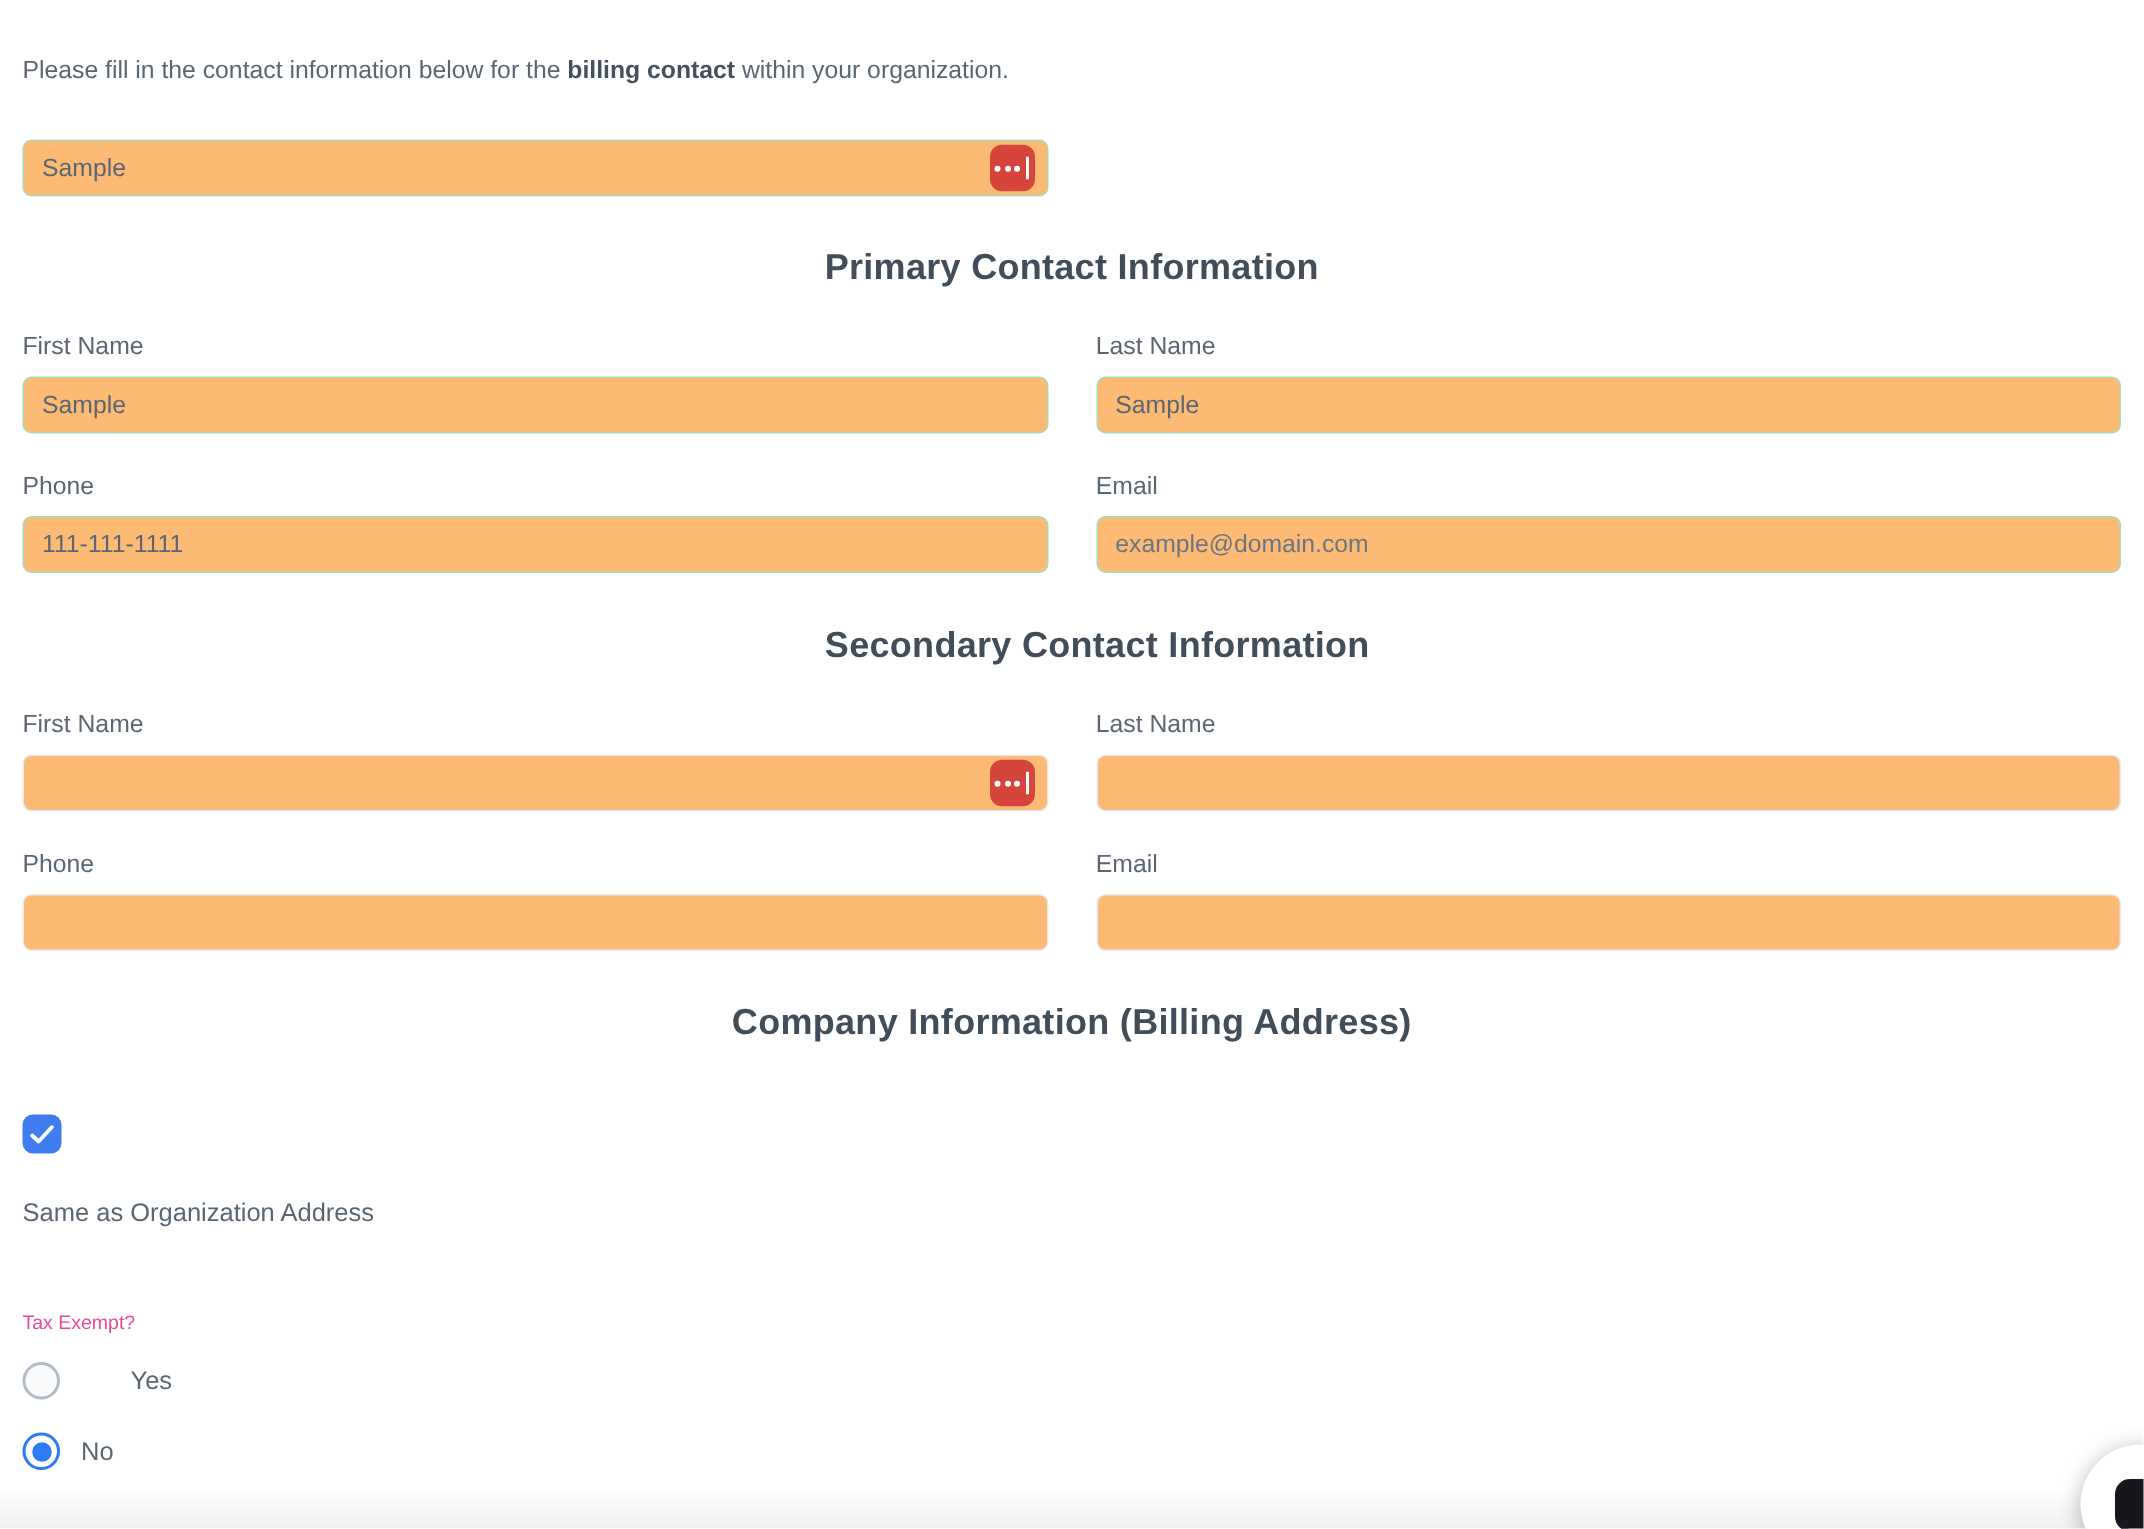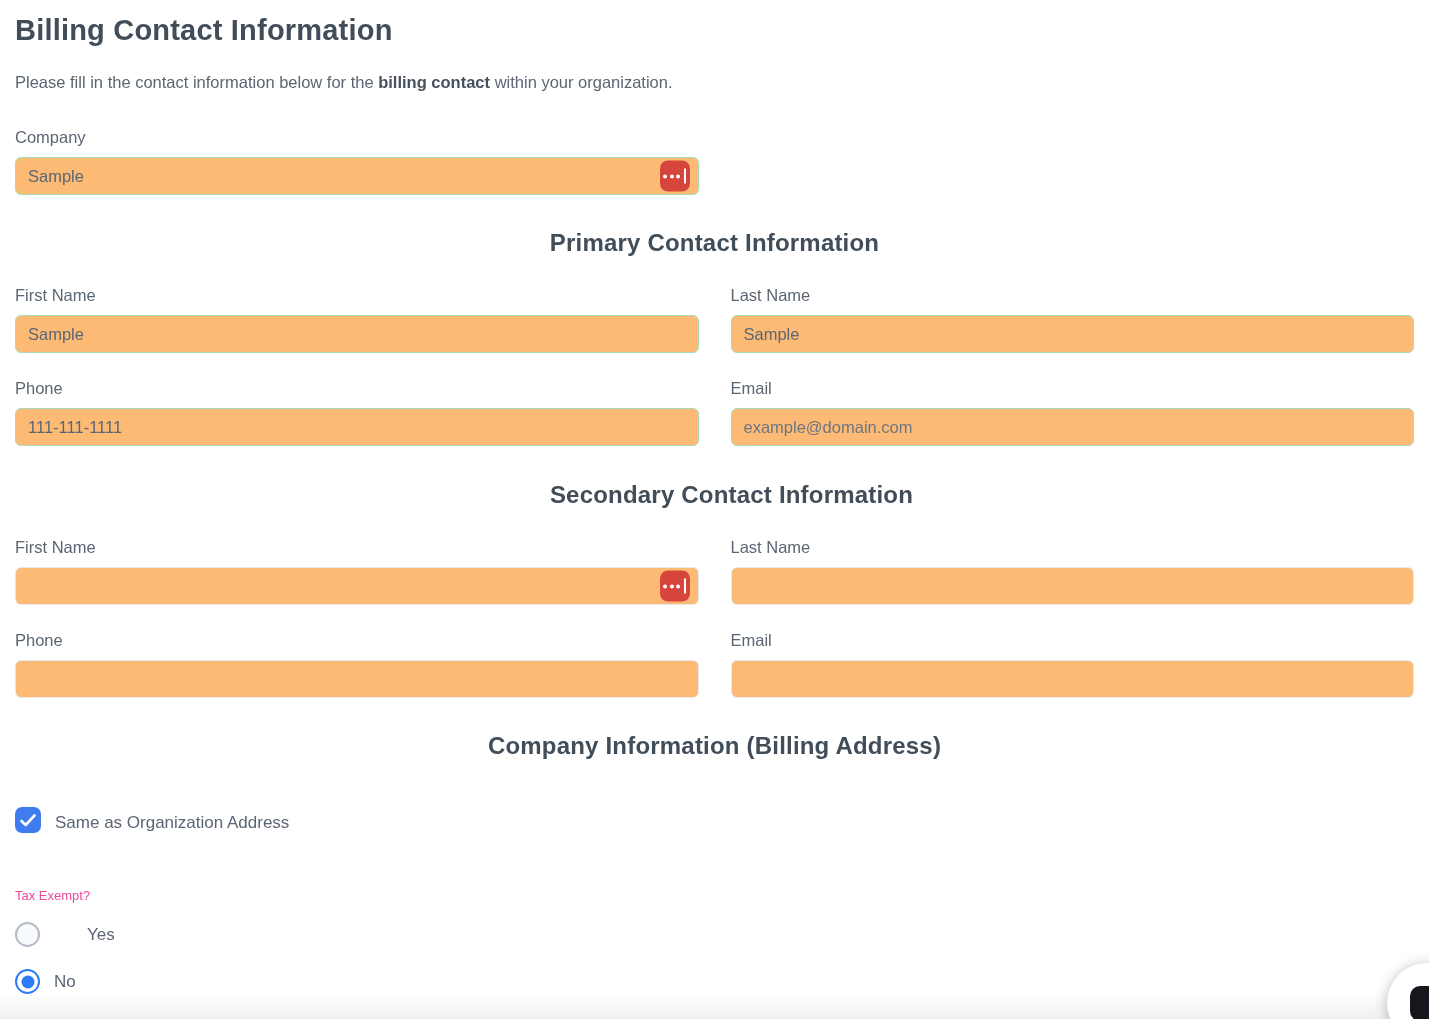--- a/index.html
+++ b/index.html
@@ -99,23 +99,24 @@
   }
   .autofill-icon .bar {
     width: 2px; height: 15px;
     background: #ffffff;
     margin-left: 1px;
   }
 
   
   .check-row {
     display: flex;
-    align-items: flex-end;
-    gap: 14px;
+    align-items: flex-start;
+    gap: 30px;
     cursor: pointer;
+    flex-direction: column;
   }
   .checkbox {
     width: 26px; height: 26px;
     border-radius: 7px;
     background: #3e7cf0;
     display: flex;
     align-items: center;
     justify-content: center;
     flex: 0 0 auto;
   }
@@ -206,27 +207,25 @@
   .mt-check  { margin-top: 47px; }
   .mt-tax    { margin-top: 55px; }
   .mt-radio1 { margin-top: 19px; gap: 47px; }
   .mt-radio2 { margin-top: 22px; }
 </style>
 </head>
 <body>
 
 <div class="page">
 
-  <h1 class="page-title">Billing Contact Information</h1>
 
   <p class="intro"><span>Please fill in the contact information below for the </span><b>billing contact</b><span> within your organization.</span></p>
 
   <div class="grid-row mt-row1">
     <div class="field">
-      <label class="field-label">Company</label>
       <div class="input-wrap">
         <input class="text-input valid" type="text" value="Sample" style="">
         <span class="autofill-icon">
           <span class="dot"></span>
           <span class="dot"></span>
           <span class="dot"></span>
           <span class="bar"></span>
         </span>
       </div>
     </div>

